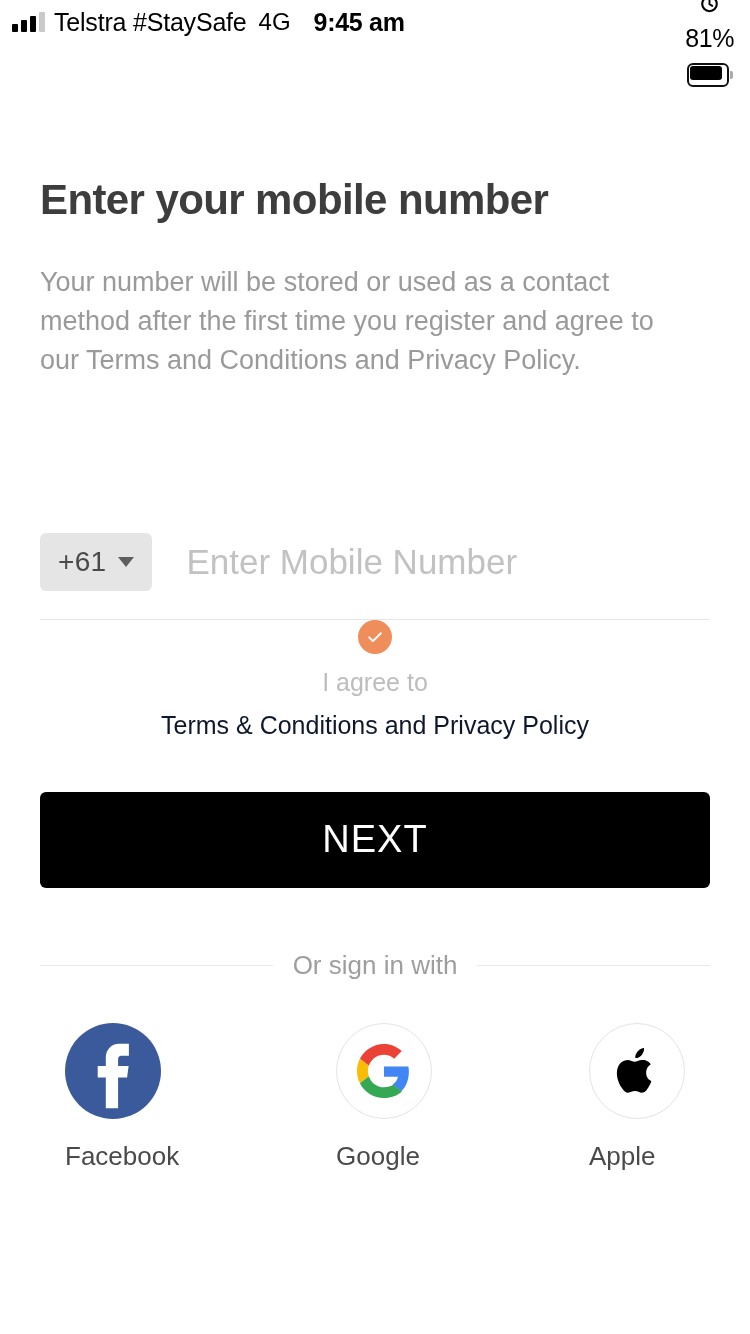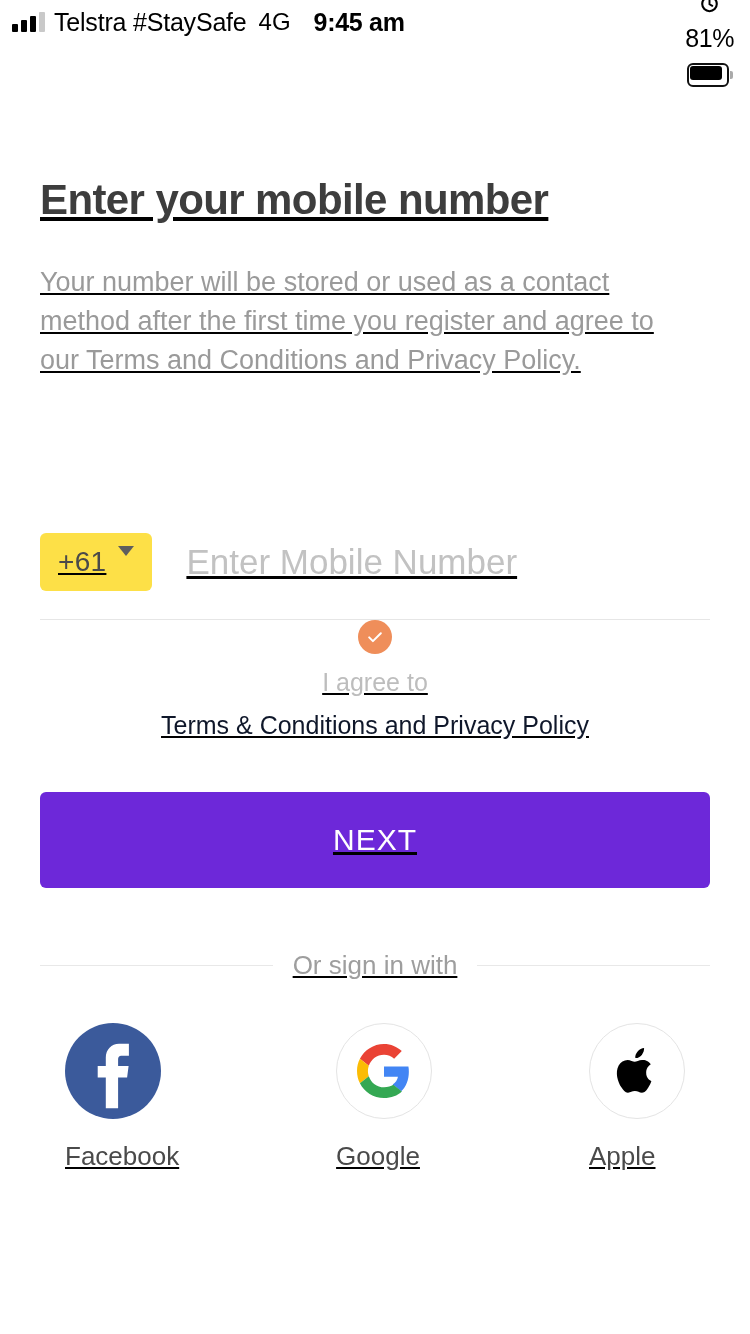--- a/index.html
+++ b/index.html
@@ -40,42 +40,42 @@
   .battery .fill{
     position:absolute; left:3px; top:3px; width:32px; height:14px;
     background:#000; border-radius:3px;
   }
   .battery .cap{
     position:absolute; right:0; top:8px; width:3px; height:8px;
     background:#aaa; border-radius:0 2px 2px 0;
   }
 
   
-  .content{ padding:0 40px;text-decoration:underline; }
+  .content{ padding:0 40px; }
   .title{
     margin-top:133px;
     font-size:42px; font-weight:bold; color:#3d3d3d;
     letter-spacing:-0.6px; line-height:1.1;
   }
   .subtitle{
     margin-top:40px;
     font-size:27px; color:#9a9a9a; line-height:1.45;
     max-width:660px;
   }
 
   
   .phone-row{
     margin-top:152px;
     display:flex; align-items:center;
     border-bottom:1px solid #e6e6e6;
     padding-bottom:28px;
   }
   .cc{
-    display:flex; align-items:flex-start; gap:12px;
-    background:#fde047; border-radius:6px;
+    display:flex; align-items:center; gap:12px;
+    background:#e5e5e5; border-radius:6px;
     padding:13px 18px;
   }
   .cc-label{ font-size:28px; color:#4a4a4a; letter-spacing:0.3px; }
   .caret{
     width:0;height:0;
     border-left:8px solid transparent;
     border-right:8px solid transparent;
     border-top:10px solid #5e5e5e;
   }
   .phone-input{
@@ -96,22 +96,22 @@
     display:flex; align-items:center; justify-content:center;
     flex:0 0 auto;
   }
   .agree-text{ font-size:25px; color:#bdbdbd; }
   .agree-link{ font-size:25px; color:#0f172a; }
 
   
   .next-btn{
     margin-top:52px;
     width:670px; height:96px;
-    background:#6d28d9; border:none; border-radius:6px;
-    color:#ffffff; font-size:30px; letter-spacing:1px;
+    background:#000000; border:none; border-radius:6px;
+    color:#ffffff; font-size:38px; letter-spacing:1px;
     font-family:"Liberation Sans", sans-serif;
     display:flex; align-items:center; justify-content:center;
     cursor:pointer;
   }
 
   
   .divider{
     margin-top:62px;
     display:flex; align-items:center; gap:20px;
   }

